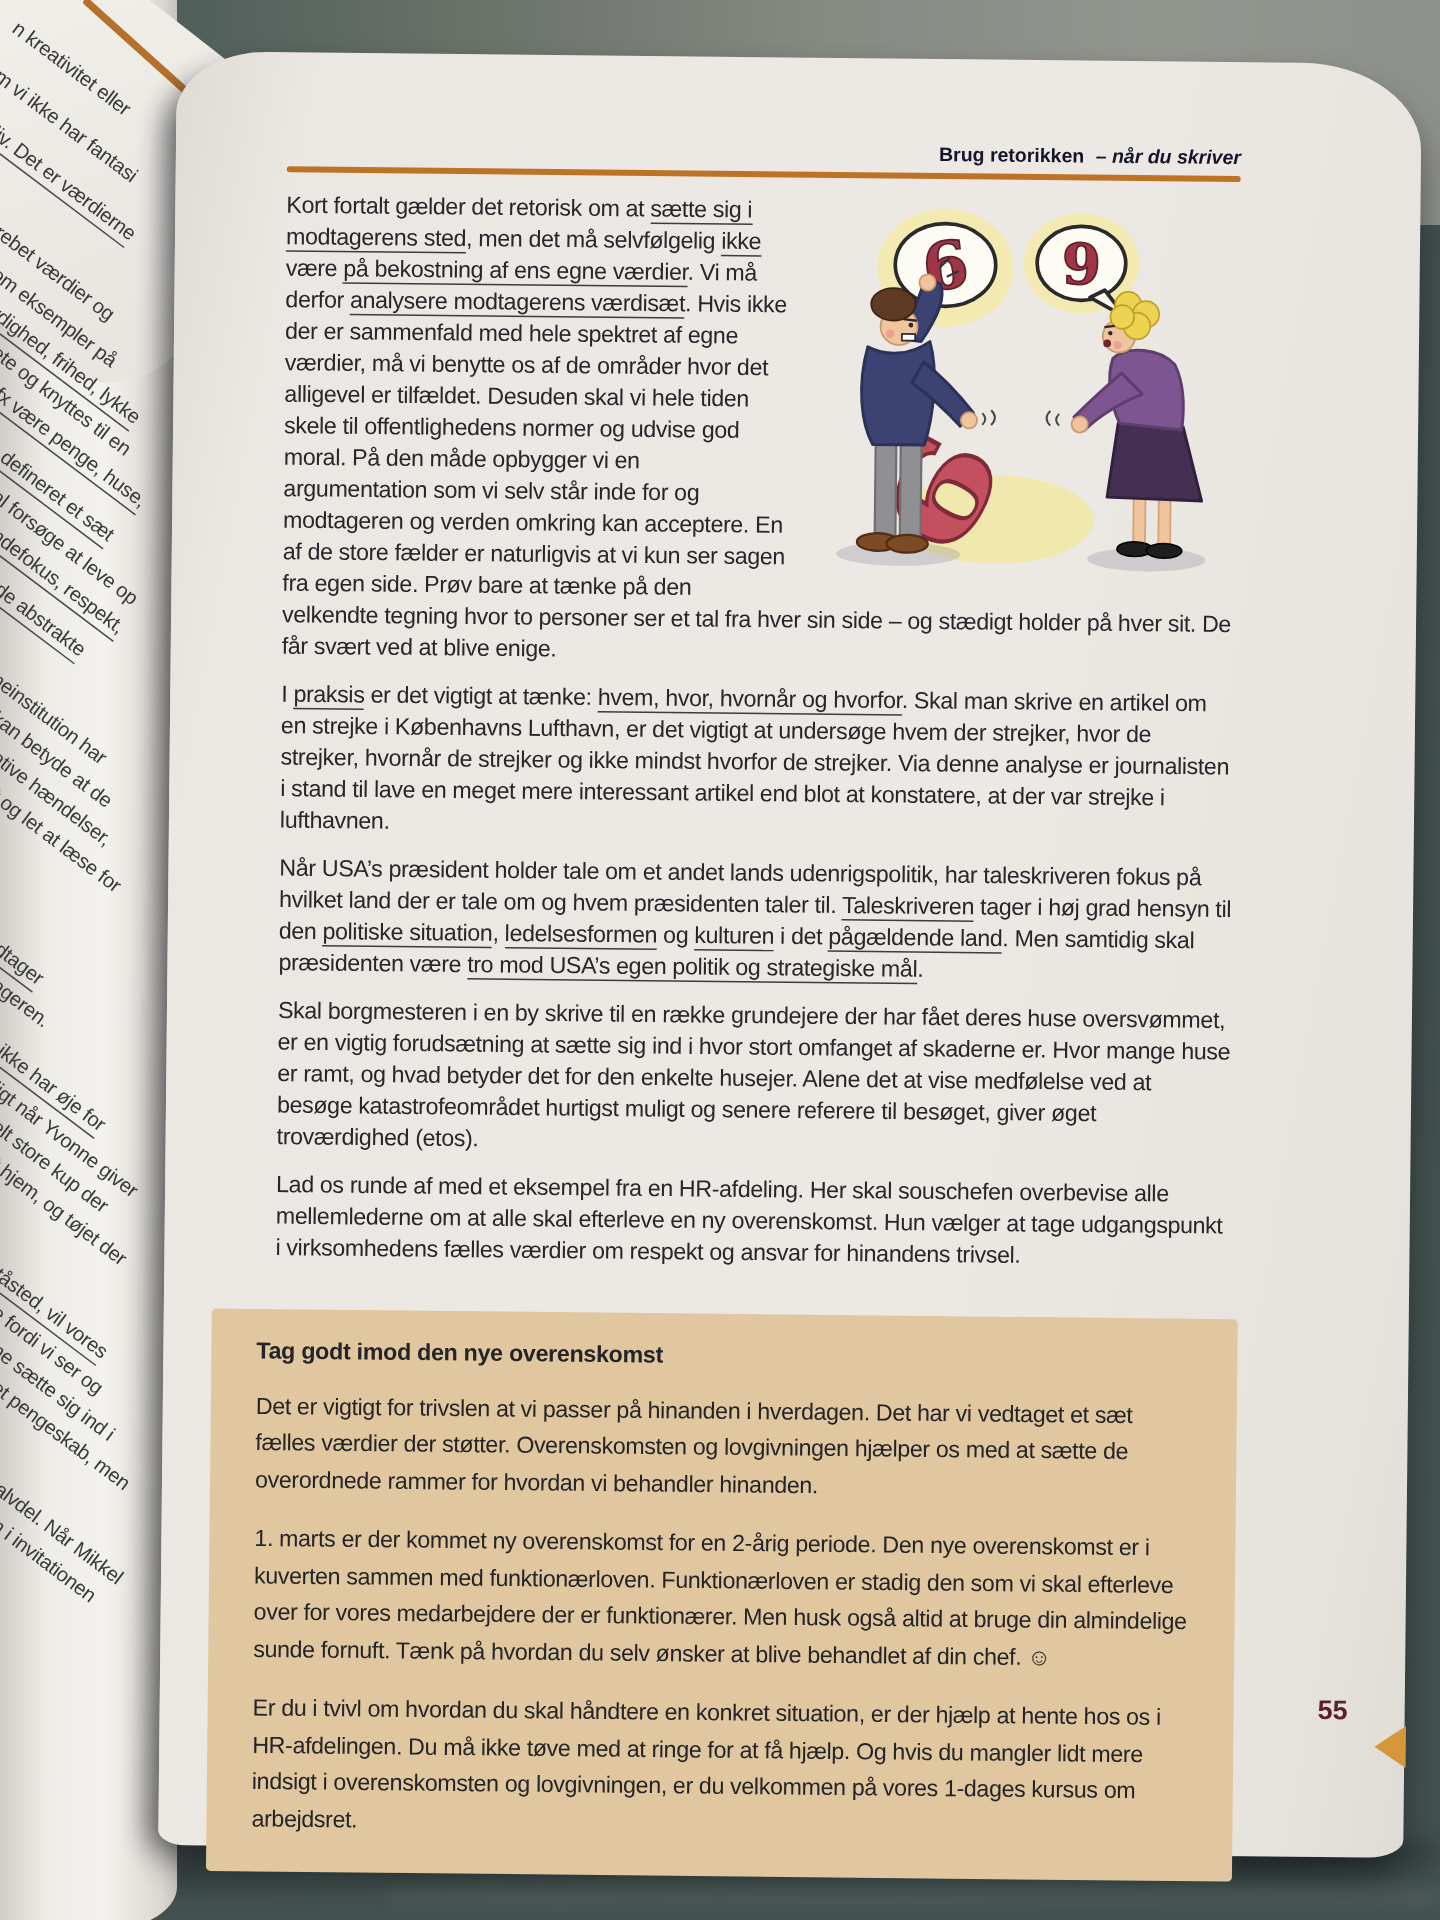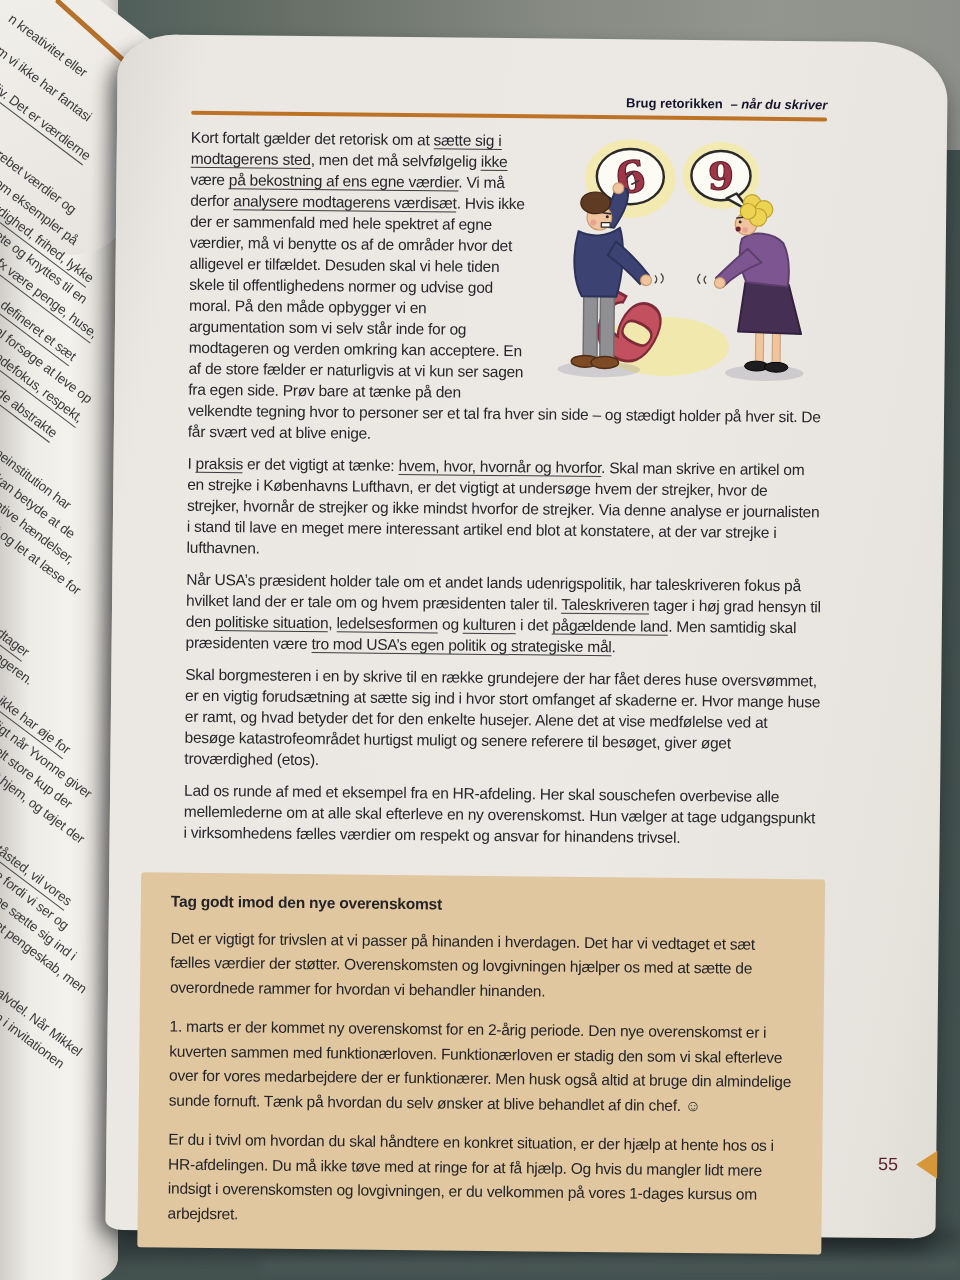--- a/index.html
+++ b/index.html
@@ -64,21 +64,21 @@
 
   .info-box{
     background:#e0c79f;margin:30px 0 0 -42px;width:628px;padding:20px 26px 22px 30px;
     border-radius:3px;color:#242428;
   }
   .info-box .bh{font-weight:700;font-size:15.5px;margin:0 0 16px 0;letter-spacing:-0.2px;}
   .info-box p{margin:0 0 15px 0;font-size:15.5px;line-height:24.5px;letter-spacing:-0.25px;}
   .info-box p:last-child{margin-bottom:0;}
 
   .pageno{
-    position:absolute;right:38px;top:1112px;font-size:18px;font-weight:400;color:#5d1f2b;
+    position:absolute;right:38px;top:1088px;font-size:18px;font-weight:700;color:#5d1f2b;
   }
   .corner-marker{
     position:absolute;right:-1px;top:1108px;width:0;height:0;
     border-top:14px solid transparent;border-bottom:14px solid transparent;
     border-right:21px solid #d6973a;
   }
 </style>
 </head>
 <body>
 

